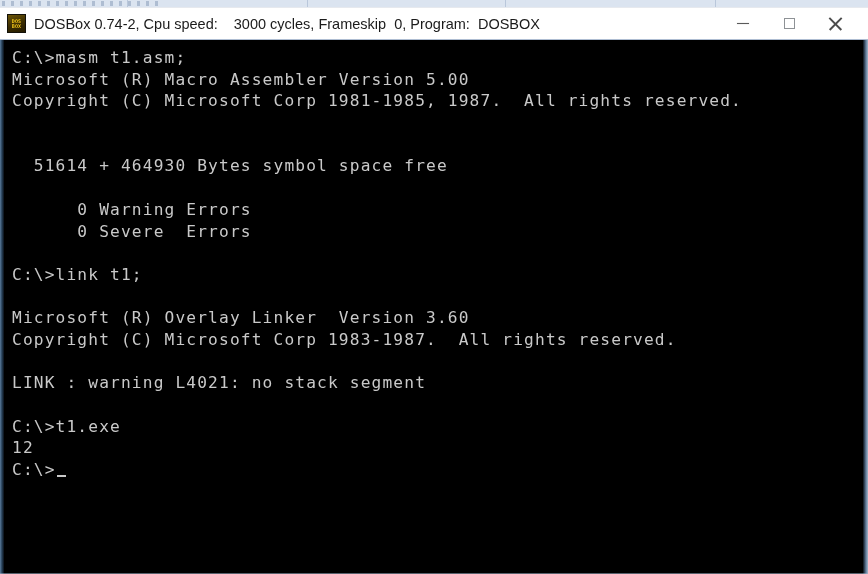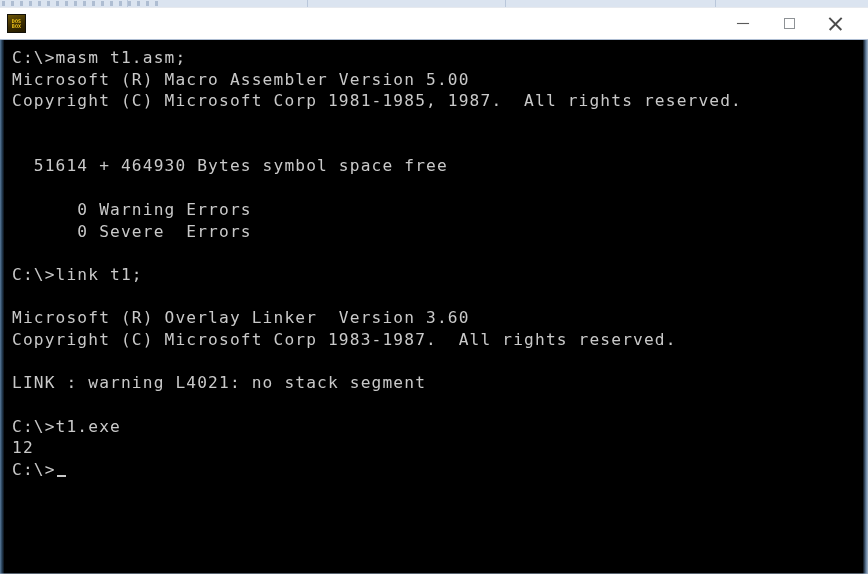--- a/index.html
+++ b/index.html
@@ -170,20 +170,22 @@
     <div class="g-ticks"></div>
   </div>
 
   <div class="titlebar">
 
     <div class="tb-icon">
       <span>DOS</span>
       <span>BOX</span>
     </div>
 
+    <div class="tb-title">DOSBox 0.74-2, Cpu speed:</div>
+    <div class="tb-title" style="padding-left:16px;">3000 cycles, Frameskip  0, Program:  DOSBOX</div>
 
     <div class="tb-spacer"></div>
 
     <div class="tb-buttons">
       <div class="tb-btn">
         <span class="glyph-min"></span>
       </div>
       <div class="tb-btn">
         <span class="glyph-max"></span>
       </div>

